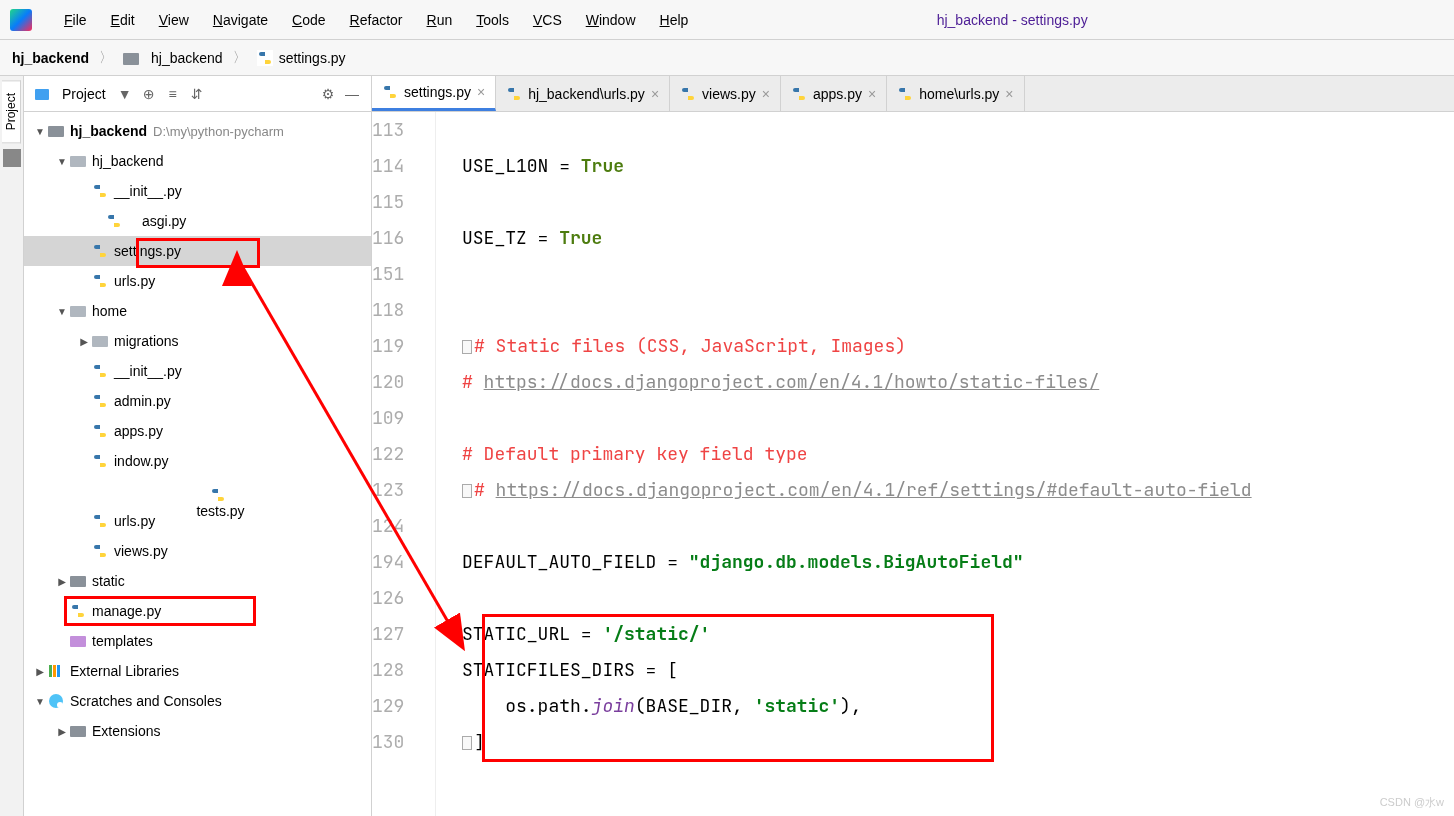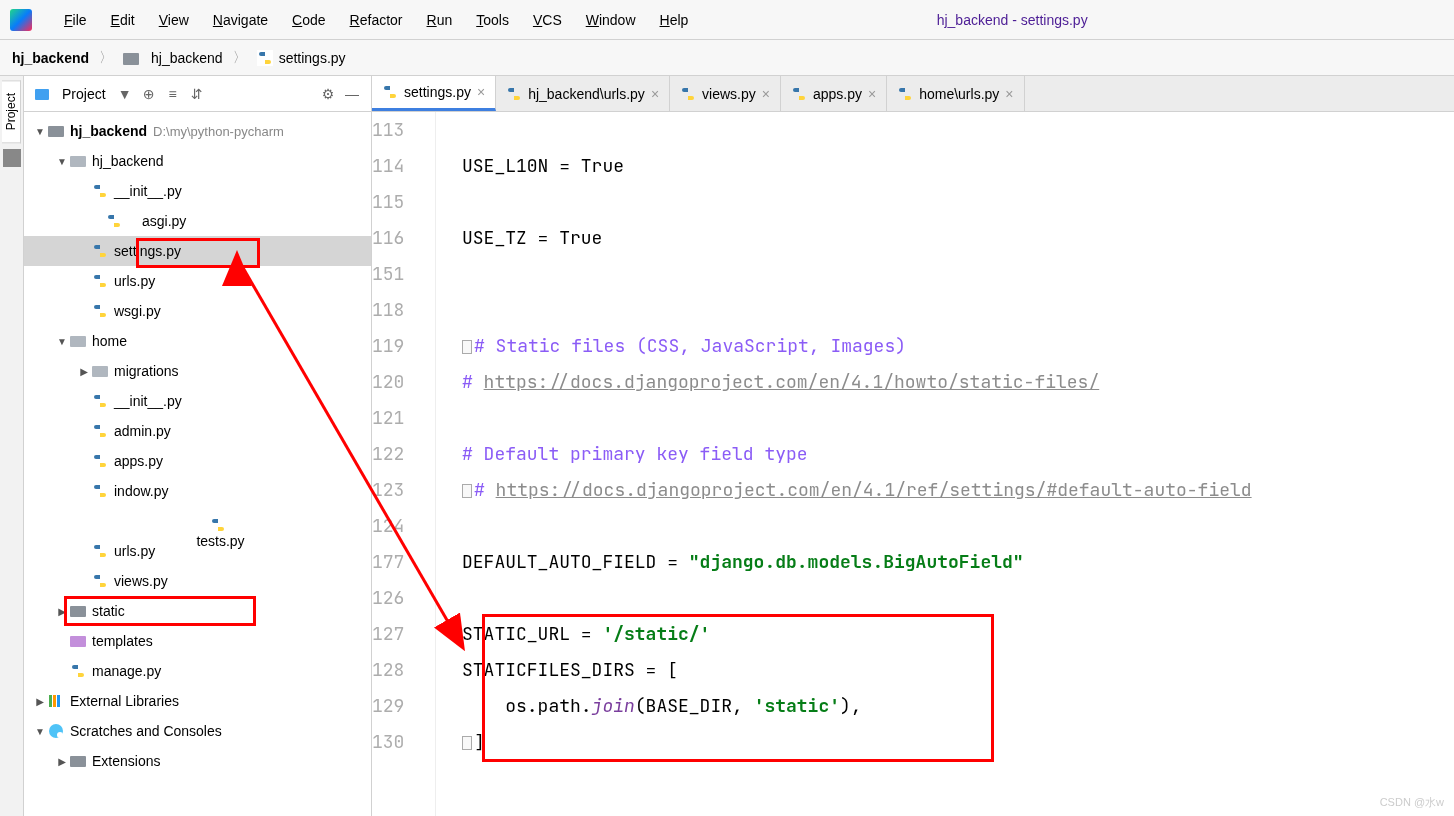--- a/index.html
+++ b/index.html
@@ -34,23 +34,23 @@
 .gray { color: #888; margin-left: 6px; font-size: 13px; }
 .redbox { border: 3px solid #f00; position: absolute; pointer-events: none; }
 .editor-area { flex: 1; display: flex; flex-direction: column; position: relative; }
 .tabs { height: 36px; display: flex; align-items: stretch; border-bottom: 1px solid #d1d1d1; background: #ececec; }
 .tab { display: flex; align-items: center; gap: 6px; padding: 0 10px; border-right: 1px solid #d1d1d1; cursor: pointer; font-size: 14px; }
 .tab.active { background: #fff; border-bottom: 3px solid #3e7fe0; }
 .tab .close { color: #999; font-size: 14px; }
 .editor { flex: 1; display: flex; font-family: "JetBrains Mono", Consolas, monospace; font-size: 18px; line-height: 36px; background: #fff; overflow: hidden; }
 .gutter { width: 64px; background: #fff; color: #adadad; text-align: left; padding-right: 14px; border-right: 1px solid #eee; }
 .code { padding-left: 26px; white-space: pre; color: #000; position: relative; }
-.kw { color: #000000; font-weight: normal; }
+.kw { color: #4d7c0f; font-weight: bold; }
 .str { color: #067d17; font-weight: bold; }
-.cmt { color: #8b5cf6; }
+.cmt { color: #ef4444; }
 .cmtlink { color: #8c8c8c; text-decoration: underline; }
 .fn { color: #7a3e9d; font-style: italic; }
 .gblock { display: inline-block; width: 10px; height: 14px; border: 1px solid #aaa; vertical-align: middle; margin-right: 2px; background: #f8f8f8; }
 .redbox2 { border: 3px solid #f00; position: absolute; pointer-events: none; }
 .arrow-svg { position: absolute; pointer-events: none; }
 .watermark { position: absolute; right: 10px; bottom: 6px; font-size: 11px; color: #ccc; }
 </style>
 </head>
 <body>
 
@@ -156,28 +156,20 @@
           <span>settings.py</span>
         </div>
         <div class="tree-row" style="padding-left: 52px;">
           <span class="arrow empty">▶</span>
           <svg class="ficon" viewBox="0 0 16 16">
             <path d="M4 2h4v4H4a2 2 0 0 1 0-4z" fill="#3776ab"></path>
             <path d="M12 14H8v-4h4a2 2 0 0 1 0 4z" fill="#ffd43b"></path>
           </svg>
           <span>urls.py</span>
         </div>
-        <div class="tree-row" style="padding-left: 52px;">
-          <span class="arrow empty">▶</span>
-          <svg class="ficon" viewBox="0 0 16 16">
-            <path d="M4 2h4v4H4a2 2 0 0 1 0-4z" fill="#3776ab"></path>
-            <path d="M12 14H8v-4h4a2 2 0 0 1 0 4z" fill="#ffd43b"></path>
-          </svg>
-          <span>wsgi.py</span>
-        </div>
         <div class="tree-row" style="padding-left: 30px;">
           <span class="arrow ">▼</span>
           <svg class="ficon" viewBox="0 0 16 16">
             <rect class="folder-o" width="16" height="11" y="3" rx="1"></rect>
           </svg>
           <span>home</span>
         </div>
         <div class="tree-row" style="padding-left: 52px;">
           <span class="arrow ">▶</span>
           <svg class="ficon" viewBox="0 0 16 16">
@@ -244,31 +236,31 @@
         <div class="tree-row" style="padding-left: 30px;">
           <span class="arrow ">▶</span>
           <svg class="ficon" viewBox="0 0 16 16">
             <rect class="folder" width="16" height="11" y="3" rx="1"></rect>
           </svg>
           <span>static</span>
         </div>
         <div class="tree-row" style="padding-left: 30px;">
           <span class="arrow empty">▶</span>
           <svg class="ficon" viewBox="0 0 16 16">
+            <path d="M4 2h4v4H4a2 2 0 0 1 0-4z" fill="#3776ab"></path>
+            <path d="M12 14H8v-4h4a2 2 0 0 1 0 4z" fill="#ffd43b"></path>
+          </svg>
+          <span>manage.py</span>
+        </div>
+        <div class="tree-row" style="padding-left: 30px;">
+          <span class="arrow empty">▶</span>
+          <svg class="ficon" viewBox="0 0 16 16">
             <rect class="folder-purple" width="16" height="11" y="3" rx="1"></rect>
           </svg>
           <span>templates</span>
-        </div>
-        <div class="tree-row" style="padding-left: 30px;">
-          <span class="arrow empty">▶</span>
-          <svg class="ficon" viewBox="0 0 16 16">
-            <path d="M4 2h4v4H4a2 2 0 0 1 0-4z" fill="#3776ab"></path>
-            <path d="M12 14H8v-4h4a2 2 0 0 1 0 4z" fill="#ffd43b"></path>
-          </svg>
-          <span>manage.py</span>
         </div>
         <div class="tree-row" style="padding-left: 8px;">
           <span class="arrow ">▶</span>
           <svg class="ficon" viewBox="0 0 16 16">
             <rect x="1" y="2" width="3" height="12" fill="#4caf50"></rect>
             <rect x="5" y="2" width="3" height="12" fill="#ff9800"></rect>
             <rect x="9" y="2" width="3" height="12" fill="#2196f3"></rect>
           </svg>
           <span>External Libraries</span>
         </div>
@@ -339,25 +331,25 @@
     <div class="editor">
       <div class="gutter" id="gutter">
           <div>113</div>
           <div>114</div>
           <div>115</div>
           <div>116</div>
           <div>151</div>
           <div>118</div>
           <div>119</div>
           <div>120</div>
-          <div>121</div>
+          <div>109</div>
           <div>122</div>
           <div>123</div>
           <div>124</div>
-          <div>177</div>
+          <div>194</div>
           <div>126</div>
           <div>127</div>
           <div>128</div>
           <div>129</div>
           <div>130</div>
         </div>
       <div class="code" id="code"><div> </div><div>USE_L10N = <span class="kw">True</span></div><div> </div><div>USE_TZ = <span class="kw">True</span></div><div> </div><div> </div><div><span class="gblock"></span><span class="cmt"># Static files (CSS, JavaScript, Images)</span></div><div><span class="cmt"># </span><span class="cmtlink">https://docs.djangoproject.com/en/4.1/howto/static-files/</span></div><div> </div><div><span class="cmt"># Default primary key field type</span></div><div><span class="gblock"></span><span class="cmt"># </span><span class="cmtlink">https://docs.djangoproject.com/en/4.1/ref/settings/#default-auto-field</span></div><div> </div><div>DEFAULT_AUTO_FIELD = <span class="str">"django.db.models.BigAutoField"</span></div><div> </div><div>STATIC_URL = <span class="str">'/static/'</span></div><div>STATICFILES_DIRS = [</div><div>    os.path.<span class="fn">join</span>(BASE_DIR, <span class="str">'static'</span>),</div><div><span class="gblock"></span>]</div></div>
     </div>
 
     <div class="redbox2" style="left:110px; top:538px; width:512px; height:148px;"></div>

